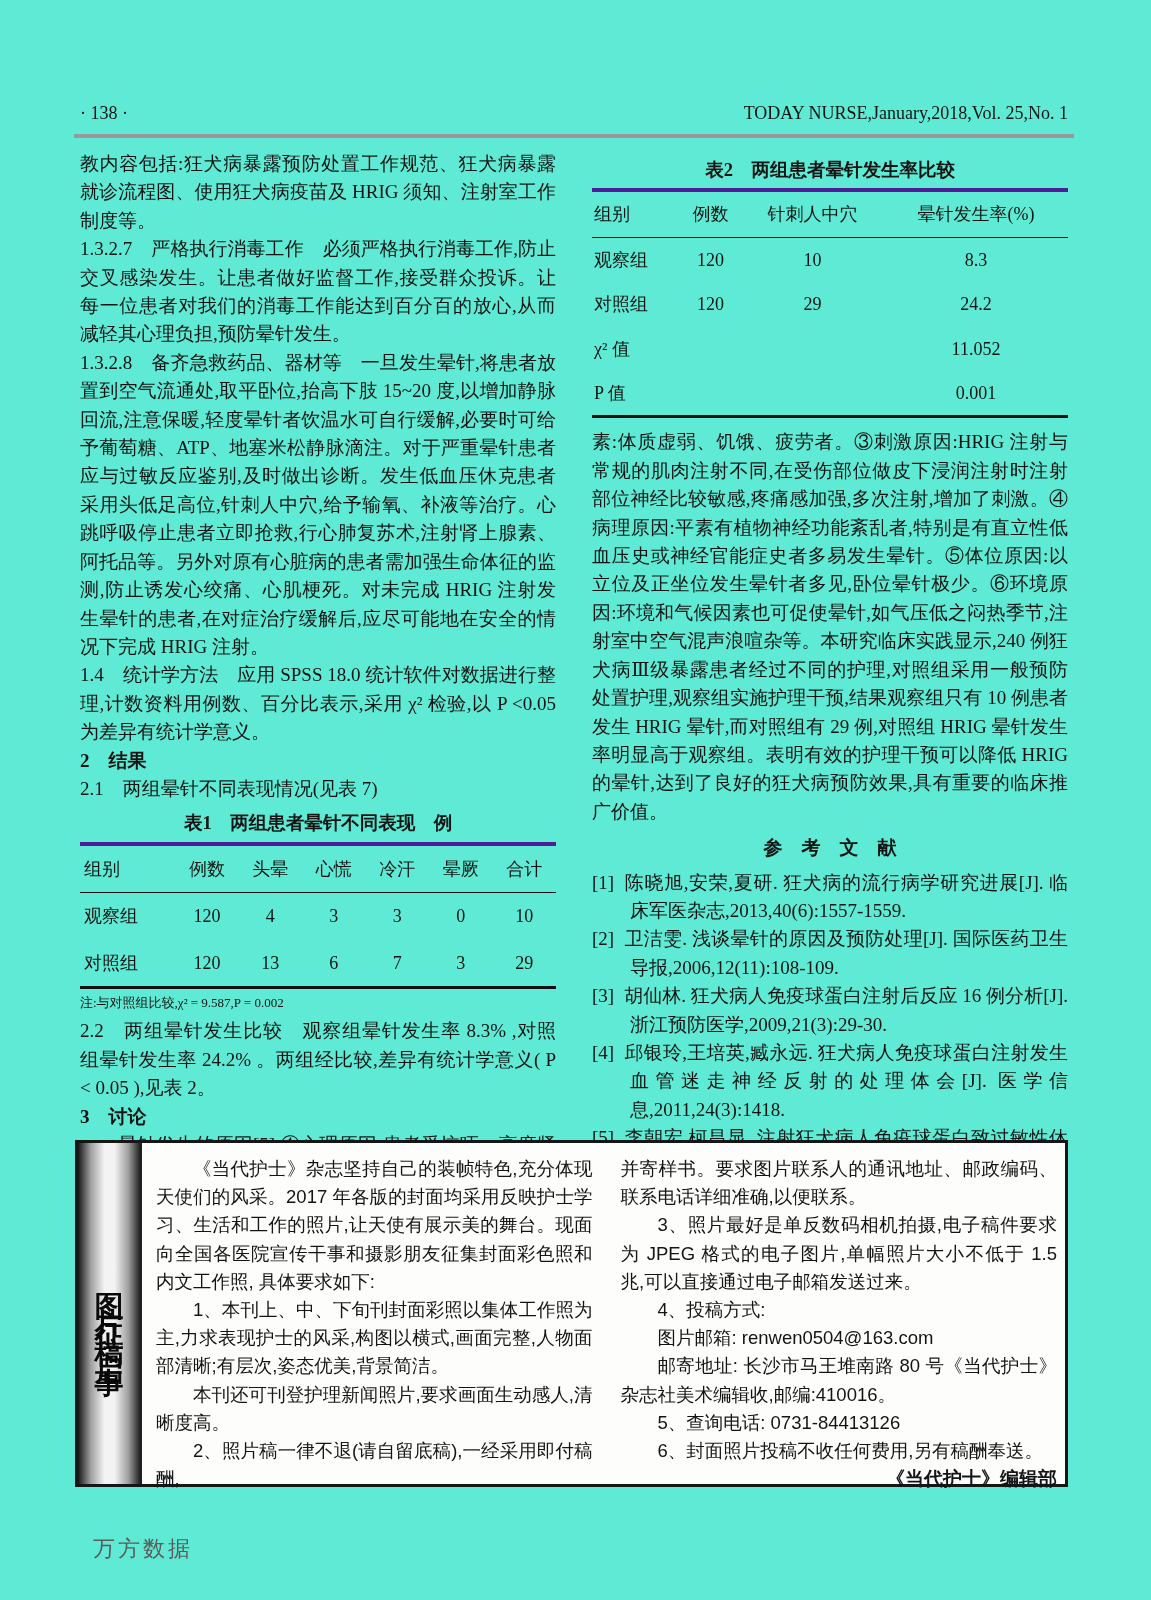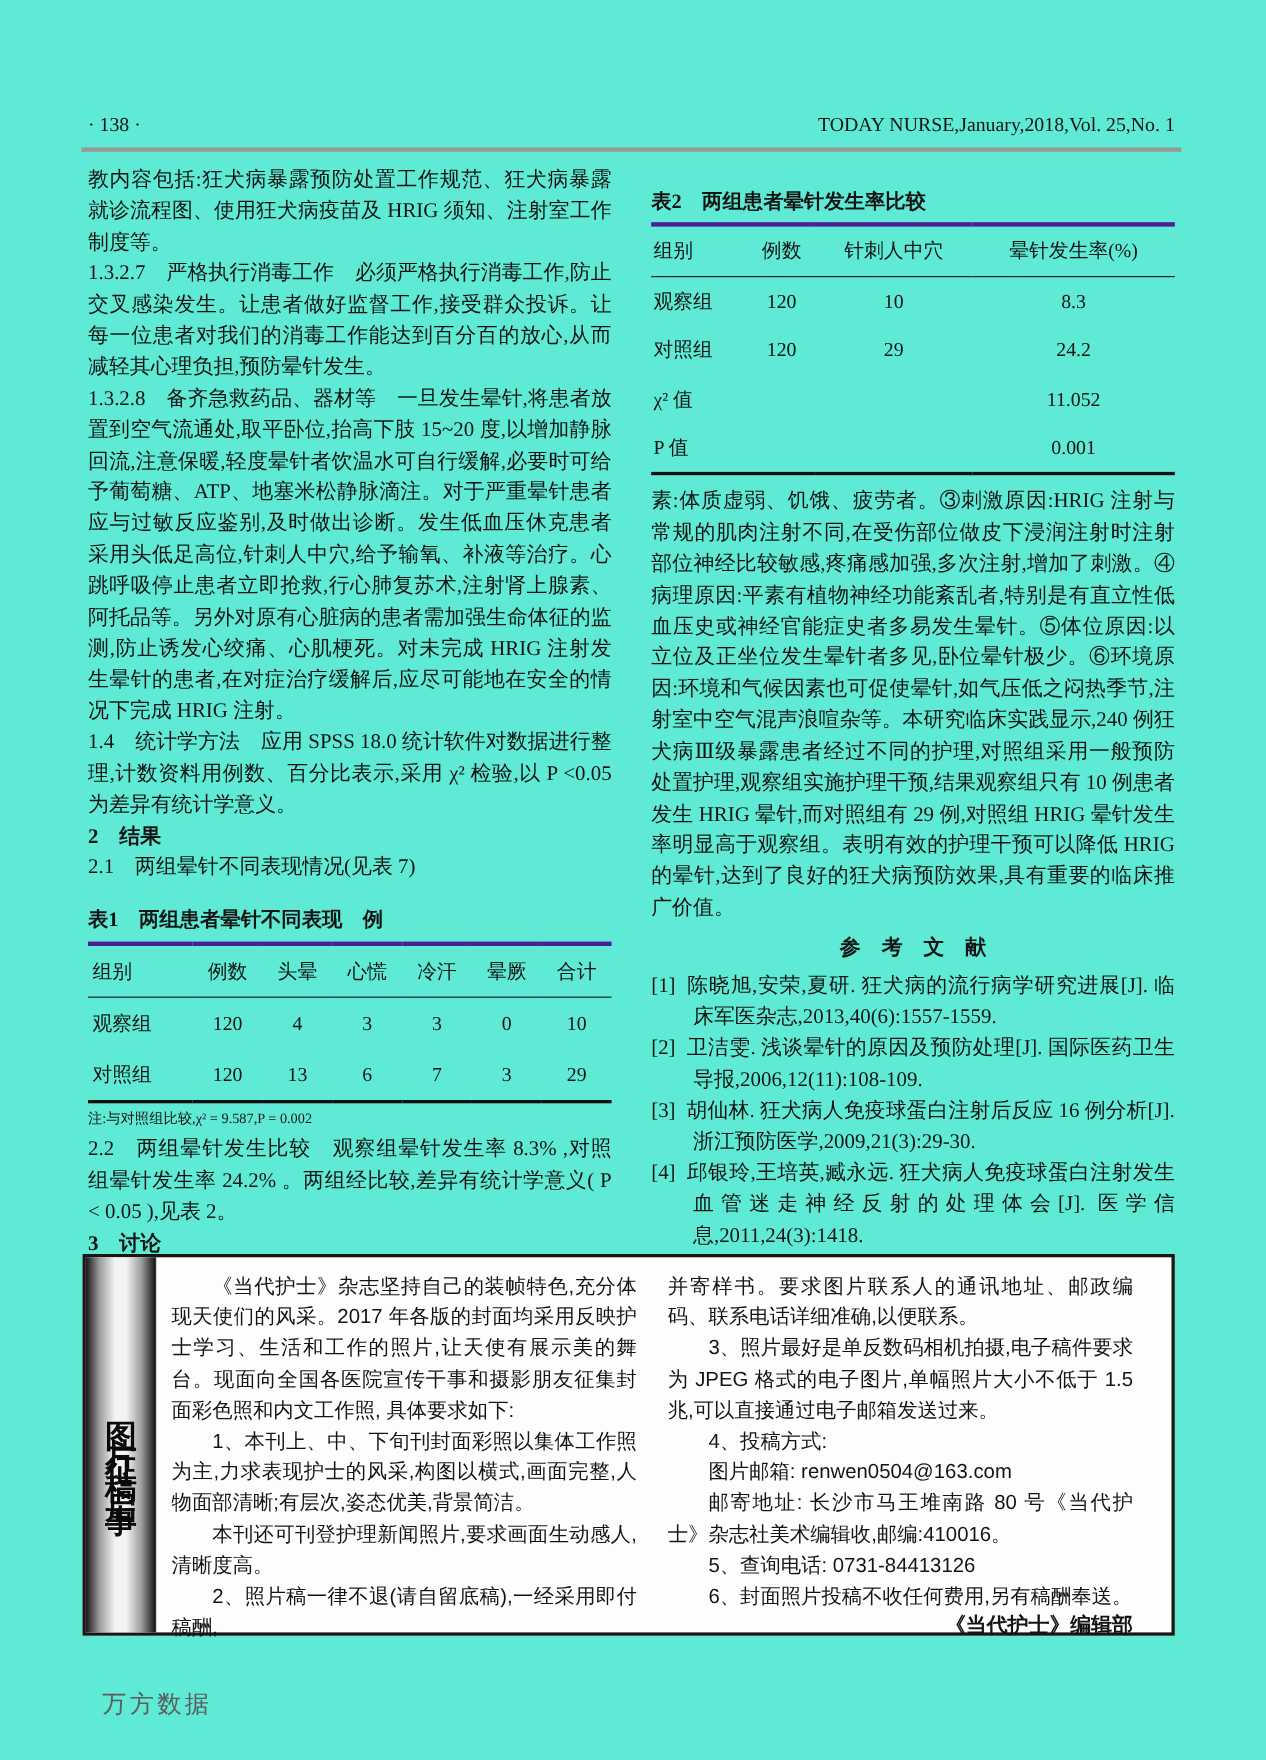--- a/index.html
+++ b/index.html
@@ -15,21 +15,21 @@
     font-size:18px;
   }
   .head-rule { position:absolute; top:134px; left:74px; width:1000px; height:4px; background:#989898; }
   
   .columns { position:absolute; top:150px; left:80px; width:988px; display:flex; gap:36px; }
   .col { width:482px; font-size:19px; line-height:28.4px; text-align:justify; }
   .col p { margin:0; }
   .indent { text-indent:2em; }
   .sec-head { font-weight:bold; margin:2px 0; }
   
-  .tbl-caption { font-weight:bold; text-align:left; font-size:18.5px; margin:20px 0 4px; }
+  .tbl-caption { font-weight:bold; text-align:center; font-size:18.5px; margin:6px 0 4px; }
   table { width:100%; border-collapse:collapse; font-size:18px;
           border-top:4px solid #4c1d95; border-bottom:3px solid #111; }
   thead th { border-bottom:1.5px solid #111; font-weight:normal; }
   th, td { padding:9px 2px; text-align:center; }
   th:first-child, td:first-child { text-align:left; padding-left:4px; }
   .t2 th, .t2 td { padding:8px 2px; }
   .tbl-note { font-size:13px; margin:6px 0 3px; }
   
   .refs-head { font-weight:bold; text-align:center; font-size:19px; margin:8px 0 6px; }
   .ref { padding-left:38px; text-indent:-38px; margin:0;font-family:Liberation Serif, serif; }
@@ -44,21 +44,21 @@
     width:64px; flex:0 0 64px; border-right:1px solid #222;
     background:linear-gradient(90deg,#161616 0%,#9e9e9e 20%,#f3f3f3 42%,#f3f3f3 58%,#9e9e9e 80%,#161616 100%);
     display:flex; align-items:center; justify-content:center;
   }
   .banner-text {
     writing-mode:vertical-rl; text-orientation:upright;
     font-family:"Liberation Sans","DejaVu Sans",sans-serif;
     font-weight:bold; font-size:29px; letter-spacing:15px; color:#0a0a0a;
   }
   .box-content {
-    flex:1; display:flex; gap:28px; padding:12px 35px 6px 14px;
+    flex:1; display:flex; gap:28px; padding:12px 8px 6px 14px;
     font-family:"Liberation Sans","DejaVu Sans",sans-serif;
     font-size:18.5px; line-height:28.2px; text-align:justify;
   }
   .box-col { flex:1; }
   .box-col p { margin:0; }
   .signature { text-align:right; font-weight:bold; font-size:19px; margin-top:2px; }
   
   .watermark {
     position:absolute; left:93px; top:1534px; font-size:22px; color:#5c5c5c;
     font-family:"Liberation Sans","DejaVu Sans",sans-serif; letter-spacing:3px;

